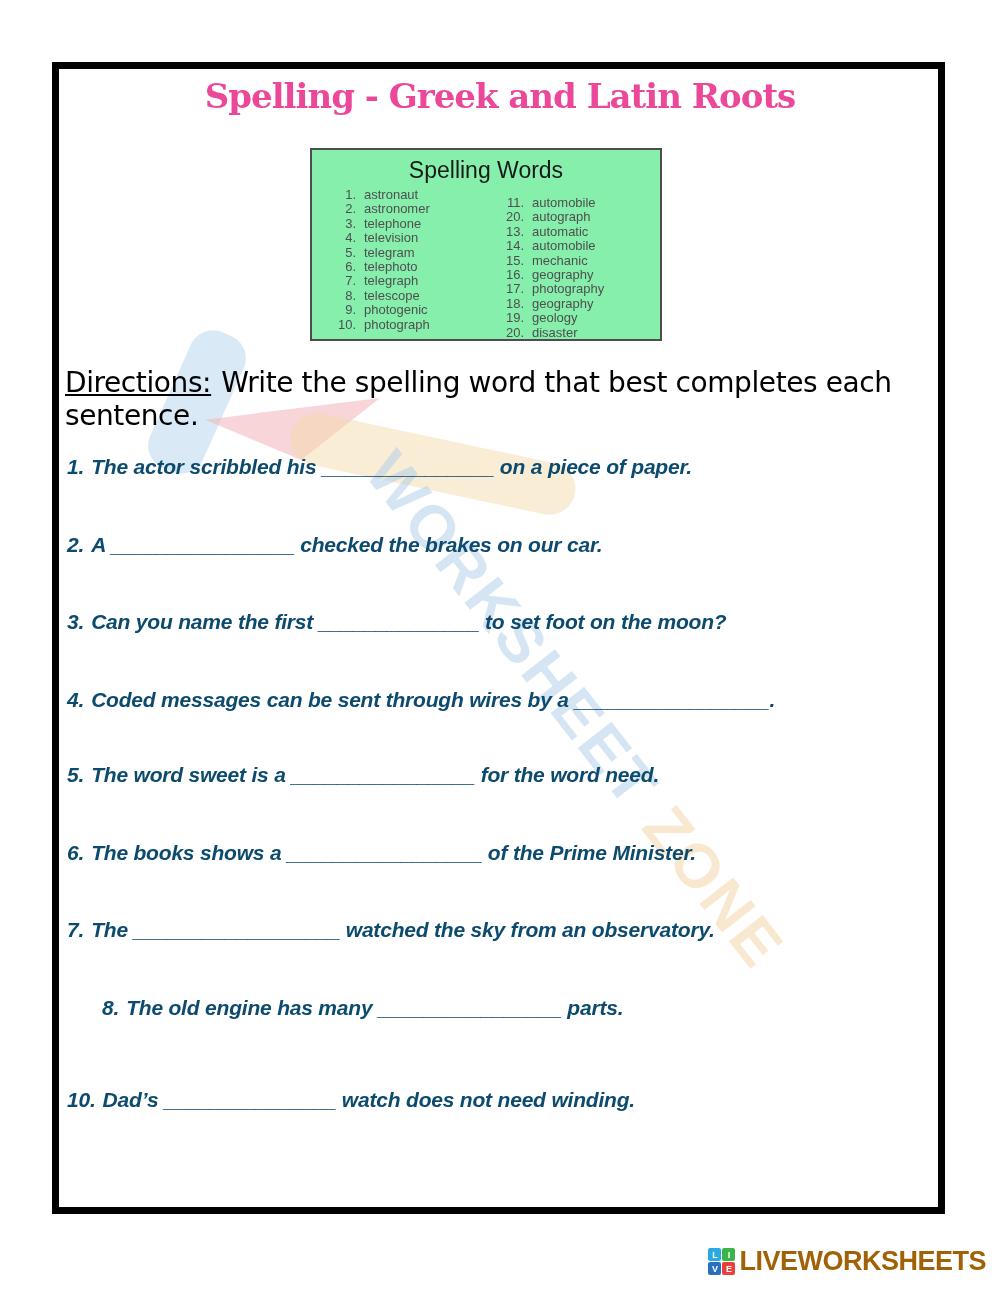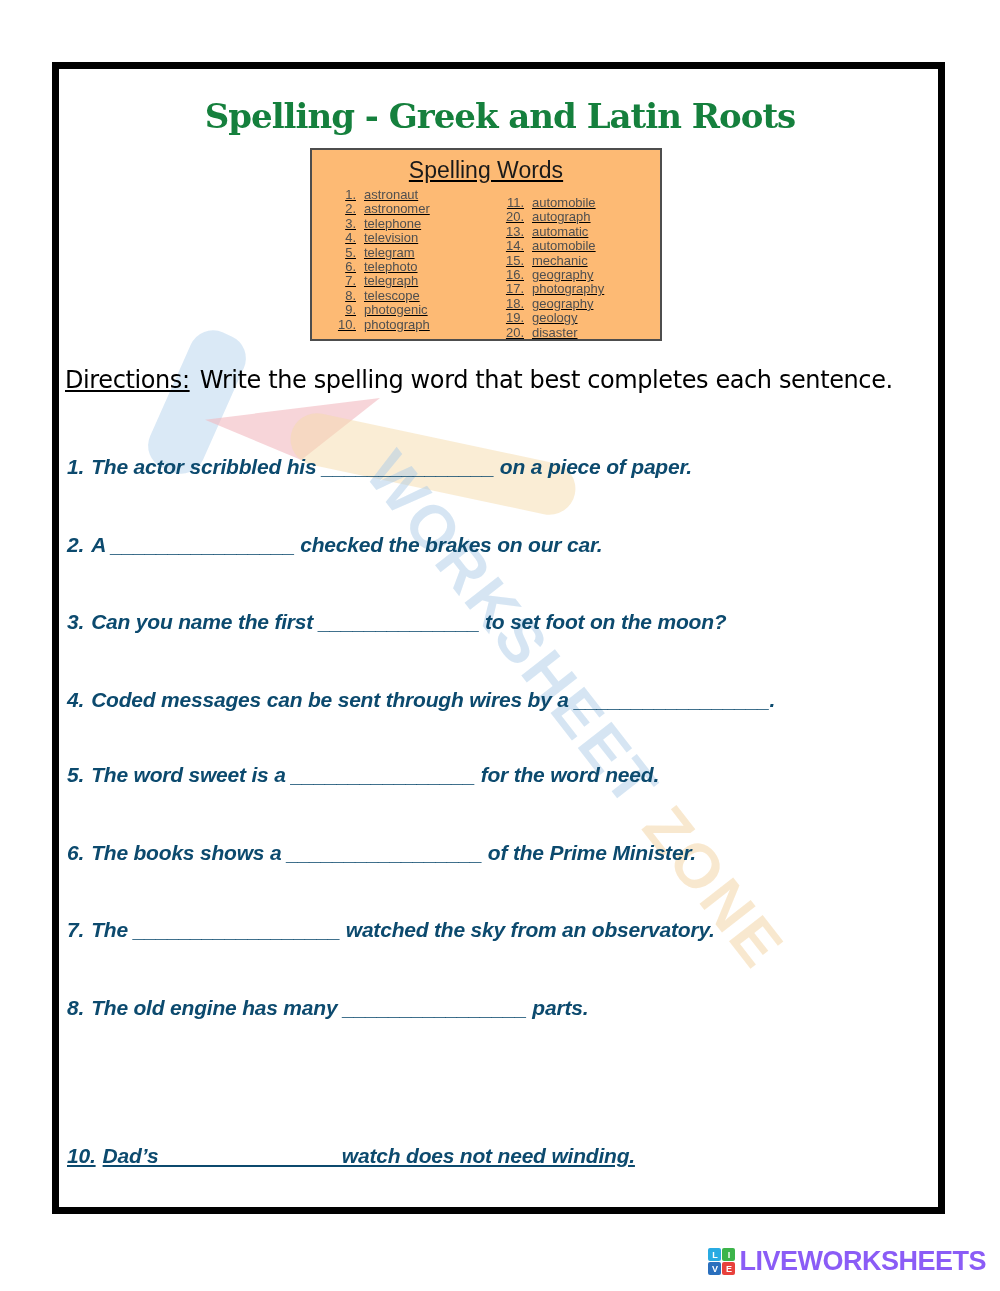--- a/index.html
+++ b/index.html
@@ -5,49 +5,49 @@
   html,body{margin:0;padding:0;background:#fff;}
   .page{
     position:relative;width:1000px;height:1291px;background:#ffffff;
     font-family:"Liberation Sans",sans-serif;overflow:hidden;
   }
   .frame{
     position:absolute;left:52px;top:62px;width:879px;height:1138px;
     border:7px solid #000;background:transparent;z-index:2;
   }
   .title{
-    position:absolute;left:0;right:0;top:96px;text-align:center;
+    position:absolute;left:0;right:0;top:76px;text-align:center;
     font-family:"DejaVu Serif","Liberation Serif",serif;
-    font-weight:bold;font-size:34px;letter-spacing:-1px;color:#15803d;z-index:3;
+    font-weight:bold;font-size:34px;letter-spacing:-1px;color:#ec4899;z-index:3;
   }
   .wordbox{
     position:absolute;left:310px;top:148px;width:352px;height:193px;
-    background:#fdba74;border:2px solid #4d4d4d;z-index:3;box-sizing:border-box;text-decoration:underline;
+    background:#86efac;border:2px solid #4d4d4d;z-index:3;box-sizing:border-box;
   }
   .wordbox-title{
     text-align:center;font-size:23px;color:#1a1a1a;margin-top:7px;
   }
   .wordcols{display:flex;padding:4px 0 0 18px;}
   .wordcol{list-style:none;margin:0;padding:0;font-size:13px;line-height:14.4px;color:#4f4f4f;}
   .wordcol.left{width:168px;}
   .wordcol.right{margin-top:8px;}
   .wordrow{display:flex;}
   .wordrow .num{width:26px;text-align:right;margin-right:8px;flex:none;}
   .directions{
-    position:absolute;left:65px;top:366px;width:872px;font-size:24px;color:#000;z-index:3;
+    position:absolute;left:65px;top:366px;width:872px;font-size:28px;color:#000;z-index:3;
     font-family:"DejaVu Sans",sans-serif;letter-spacing:-0.4px;
   }
   .directions .dlabel{text-decoration:underline;margin-right:10px;}
   .sentence{
     position:absolute;left:67px;width:870px;
     font-size:21px;font-weight:bold;font-style:italic;color:#0c4a6e;z-index:3;
     letter-spacing:-0.2px;
   }
   .s1{top:455px;} .s2{top:533px;} .s3{top:610px;} .s4{top:688px;} .s5{top:763px;}
-  .s6{top:841px;} .s7{top:918px;} .s8{top:996px;} .s9{top:1070px;} .s10{top:1144px;text-decoration:underline;}
+  .s6{top:841px;} .s7{top:918px;} .s8{top:996px;margin-left:35px;} .s9{top:1070px;} .s10{top:1088px;}
   .sentence .snum{margin-right:7px;}
   
   .wm-text{
     position:absolute;left:408px;top:438px;transform:rotate(52deg);
     transform-origin:left top;font-size:62px;font-weight:bold;
     letter-spacing:3px;white-space:nowrap;z-index:1;opacity:0.5;
   }
   .wm-blue{color:#aecde8;}
   .wm-orange{color:#f3d3a0;}
   .wm-logo{position:absolute;left:0;top:0;z-index:1;}
@@ -74,21 +74,21 @@
   }
   .brand-cell{
     display:flex;align-items:center;justify-content:center;
     color:#fff;font-size:9px;font-weight:bold;border-radius:2px;
   }
   .cell-l{background:#29abe2;}
   .cell-i{background:#3cb44a;}
   .cell-v{background:#2a6fbd;}
   .cell-e{background:#e8413c;}
   .brand-text{
-    font-size:27px;font-weight:bold;color:#8b5cf6;letter-spacing:-0.5px;
+    font-size:27px;font-weight:bold;color:#a16207;letter-spacing:-0.5px;
   }
 </style>
 </head>
 <body>
 
 <div class="page">
 
   <div class="wm-logo">
     <div class="wm-stroke-blue"></div>
     <div class="wm-tri-red"></div>

